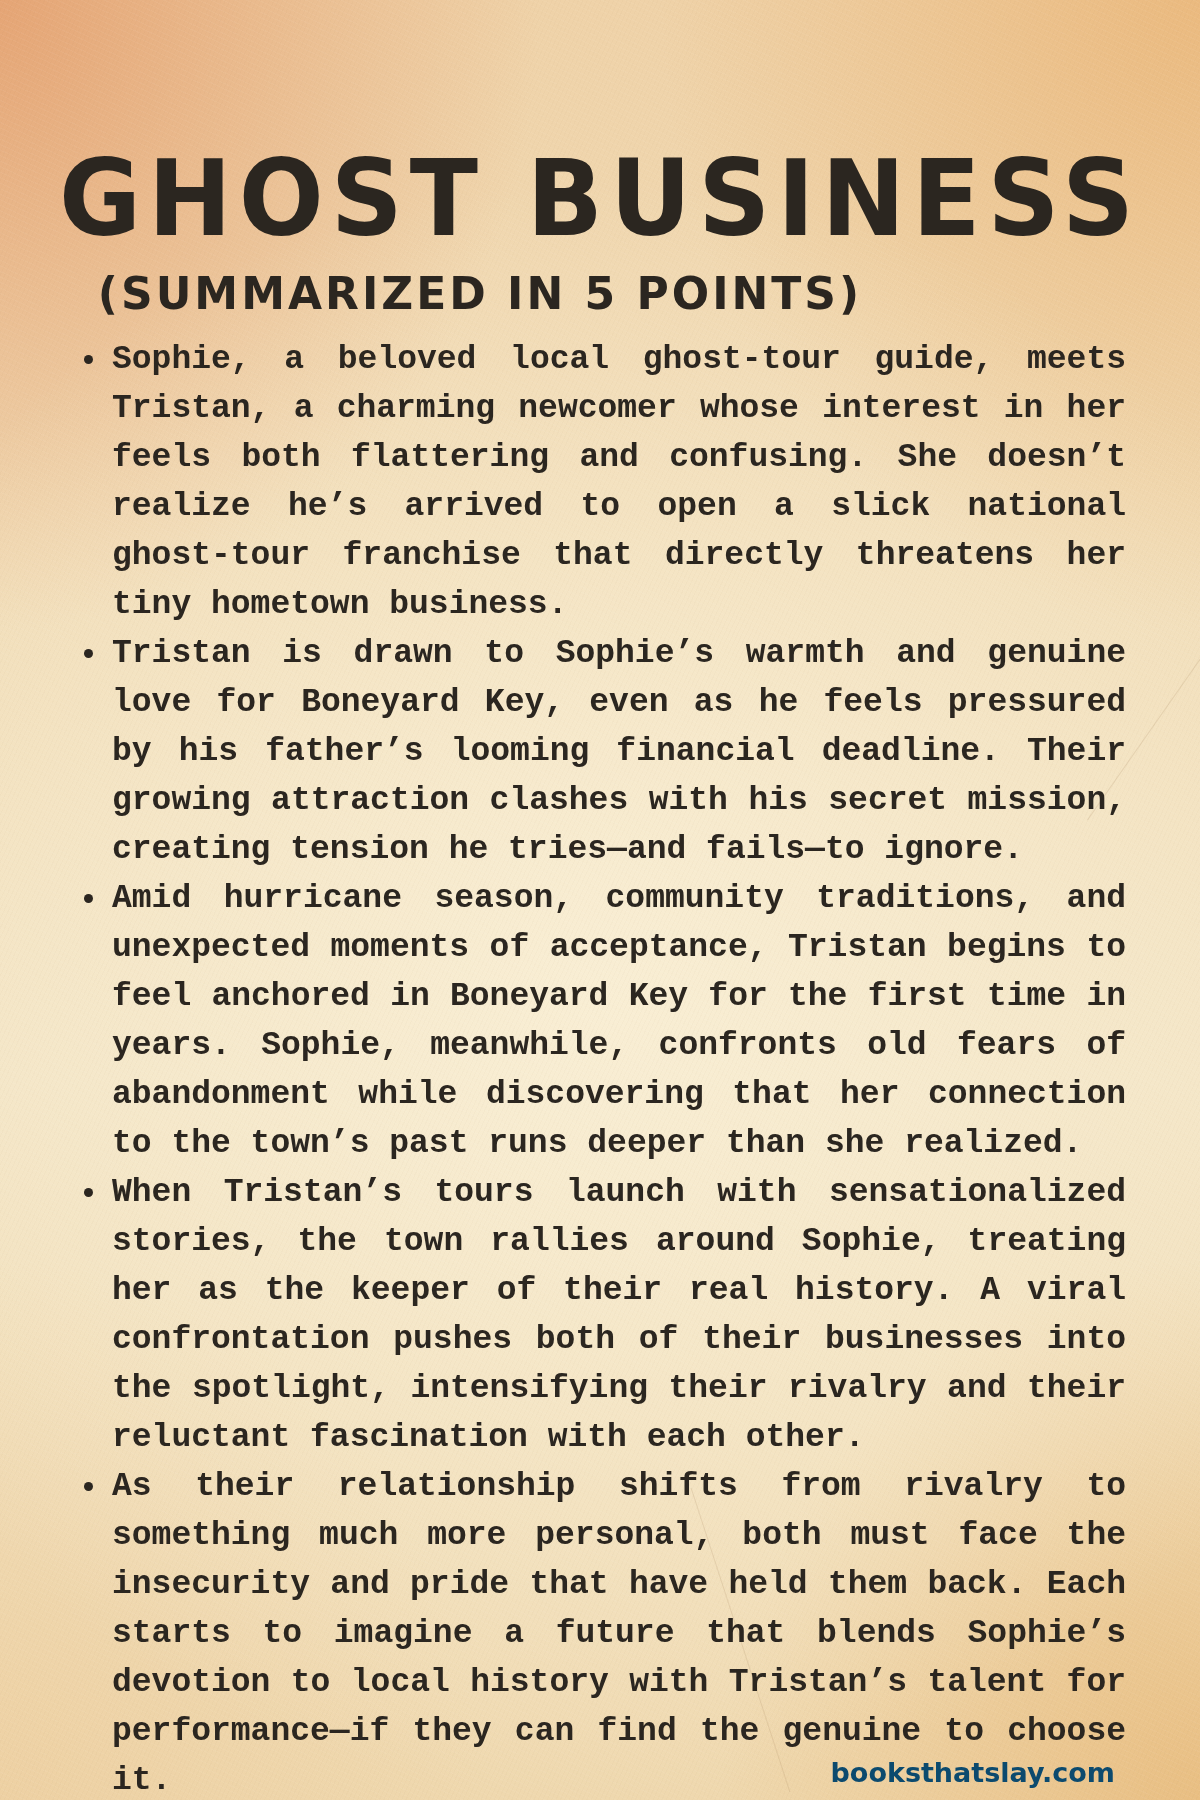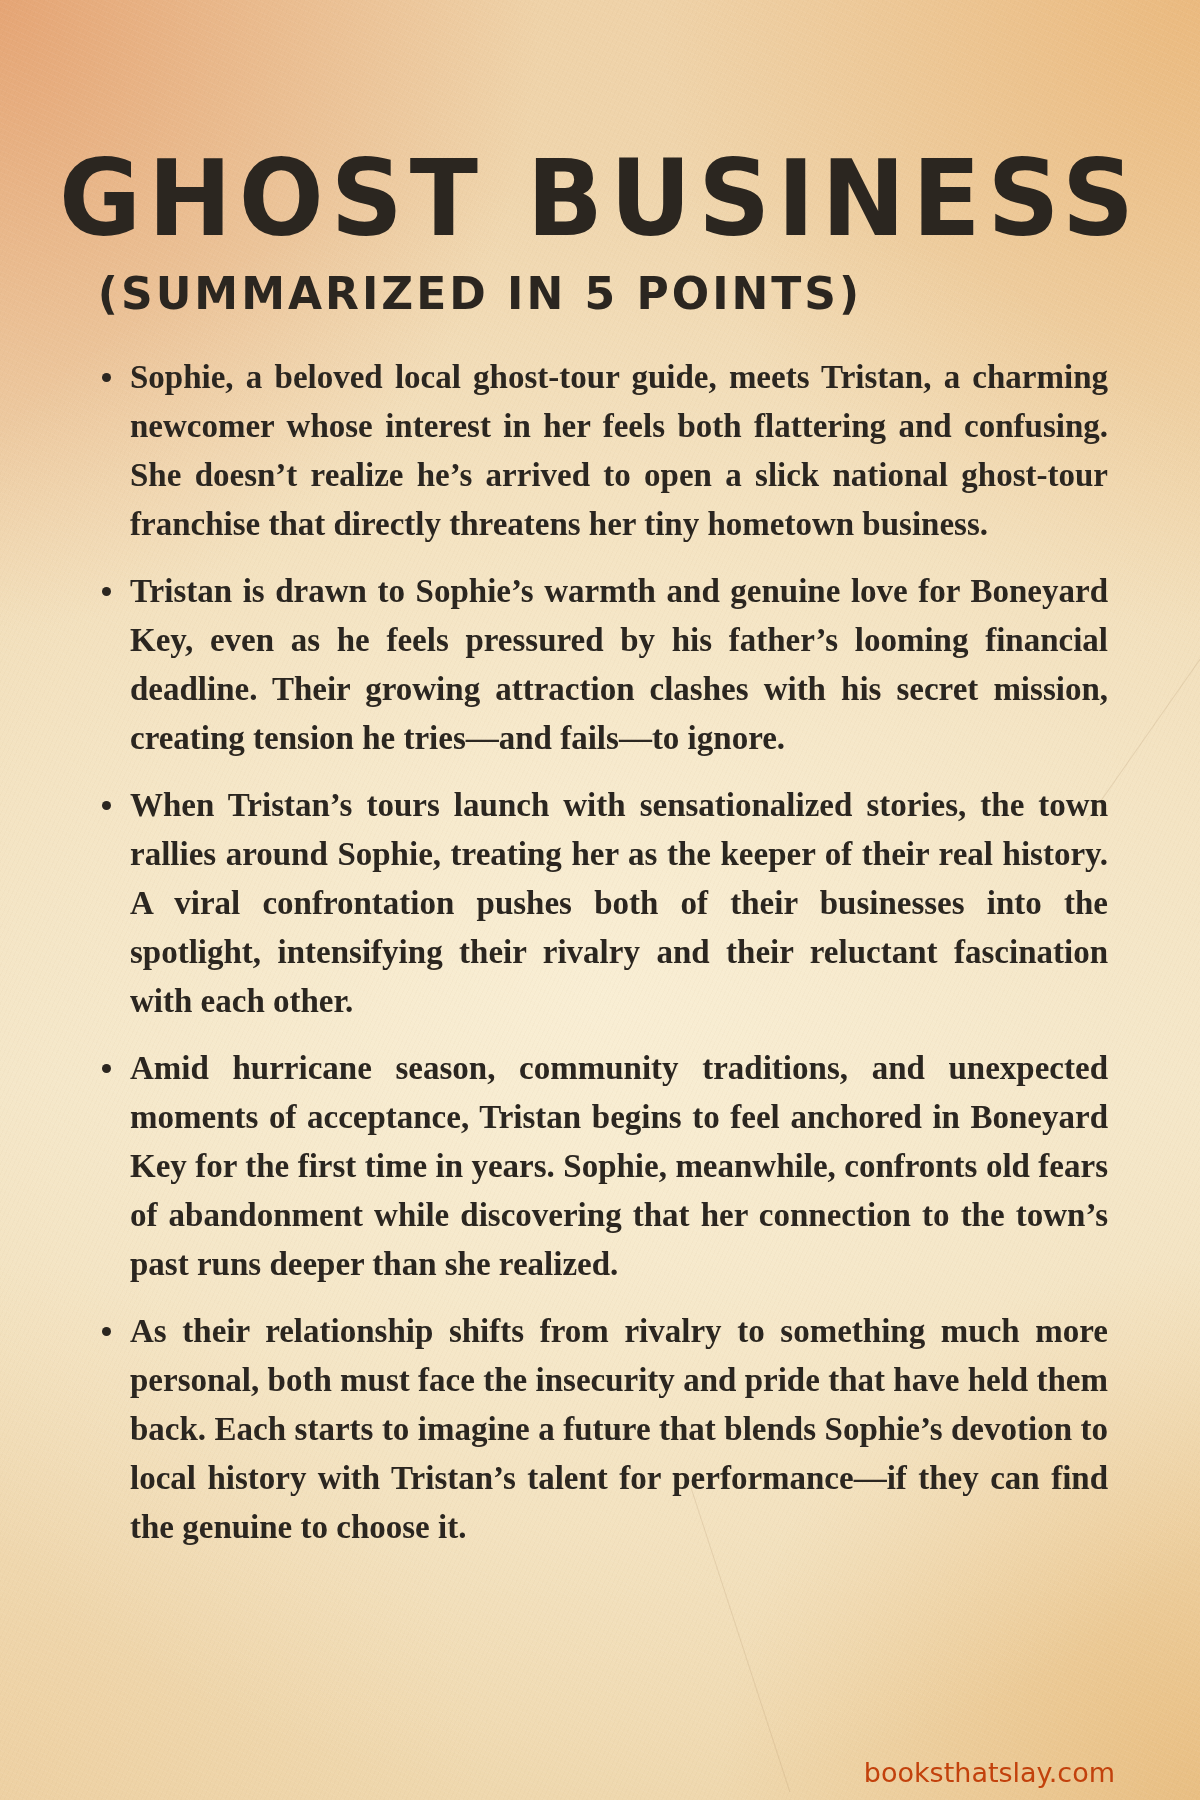--- a/index.html
+++ b/index.html
@@ -69,46 +69,46 @@
       position: absolute;
       top: 335px;
       left: 112px;
       width: 1014px;
       margin: 0;
       padding: 0;
       list-style: none;
     }
     .point {
       position: relative;
-      font-family: Liberation Serif, serif;
+      font-family: Liberation Mono, monospace;
       font-weight: bold;
       font-size: 33px;
       line-height: 49px;
       text-align: justify;
       color: #2b2620;
-      margin: 18px;
+      margin: 0;
     }
     .bullet {
       position: absolute;
       left: -28px;
       top: 20px;
       width: 9px;
       height: 9px;
       border-radius: 50%;
       background: #2b2620;
     }
     .footer {
       position: absolute;
       right: 85px;
       top: 1758px;
       font-family: "DejaVu Sans", sans-serif;
-      font-weight: normal;
+      font-weight: bold;
       font-size: 27px;
       line-height: 30px;
-      color: #c2410c;
+      color: #0c4a6e;
     }
   </style>
 </head>
 <body>
 
 <div class="paper-noise"></div>
 <div class="crease" style="left:740px; top:1480px; height:320px; transform:rotate(-18deg);"></div>
 <div class="crease" style="left:1150px; top:620px; height:220px; transform:rotate(35deg);"></div>
 
 <div class="content">
@@ -119,25 +119,25 @@
     <li class="point">
       <span class="bullet"></span>
       <span>Sophie, a beloved local ghost-tour guide, meets Tristan, a charming newcomer whose interest in her feels both flattering and confusing. She doesn’t realize he’s arrived to open a slick national ghost-tour franchise that directly threatens her tiny hometown business.</span>
     </li>
     <li class="point">
       <span class="bullet"></span>
       <span>Tristan is drawn to Sophie’s warmth and genuine love for Boneyard Key, even as he feels pressured by his father’s looming financial deadline. Their growing attraction clashes with his secret mission, creating tension he tries—and fails—to ignore.</span>
     </li>
     <li class="point">
       <span class="bullet"></span>
-      <span>When Tristan’s tours launch with sensationalized stories, the town rallies around Sophie, treating her as the keeper of their real history. A viral confrontation pushes both of their businesses into the spotlight, intensifying their rivalry and their reluctant fascination with each other.</span>
+      <span>Amid hurricane season, community traditions, and unexpected moments of acceptance, Tristan begins to feel anchored in Boneyard Key for the first time in years. Sophie, meanwhile, confronts old fears of abandonment while discovering that her connection to the town’s past runs deeper than she realized.</span>
     </li>
     <li class="point">
       <span class="bullet"></span>
-      <span>Amid hurricane season, community traditions, and unexpected moments of acceptance, Tristan begins to feel anchored in Boneyard Key for the first time in years. Sophie, meanwhile, confronts old fears of abandonment while discovering that her connection to the town’s past runs deeper than she realized.</span>
+      <span>When Tristan’s tours launch with sensationalized stories, the town rallies around Sophie, treating her as the keeper of their real history. A viral confrontation pushes both of their businesses into the spotlight, intensifying their rivalry and their reluctant fascination with each other.</span>
     </li>
     <li class="point">
       <span class="bullet"></span>
       <span>As their relationship shifts from rivalry to something much more personal, both must face the insecurity and pride that have held them back. Each starts to imagine a future that blends Sophie’s devotion to local history with Tristan’s talent for performance—if they can find the genuine to choose it.</span>
     </li>
   </ul>
 
   <div class="footer">booksthatslay.com</div>
 </div>
 

